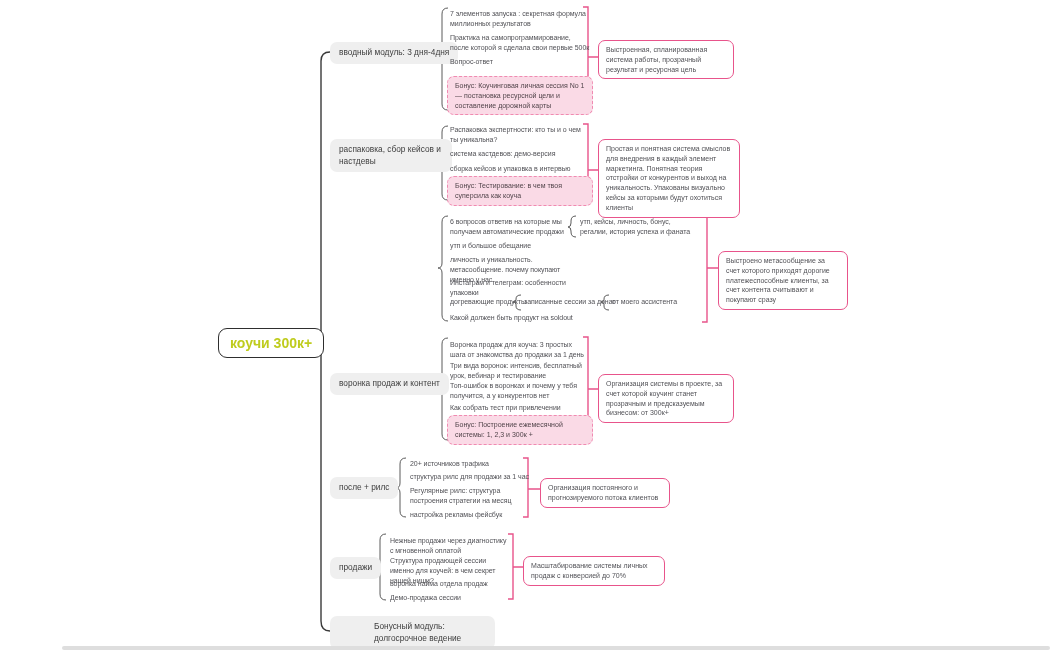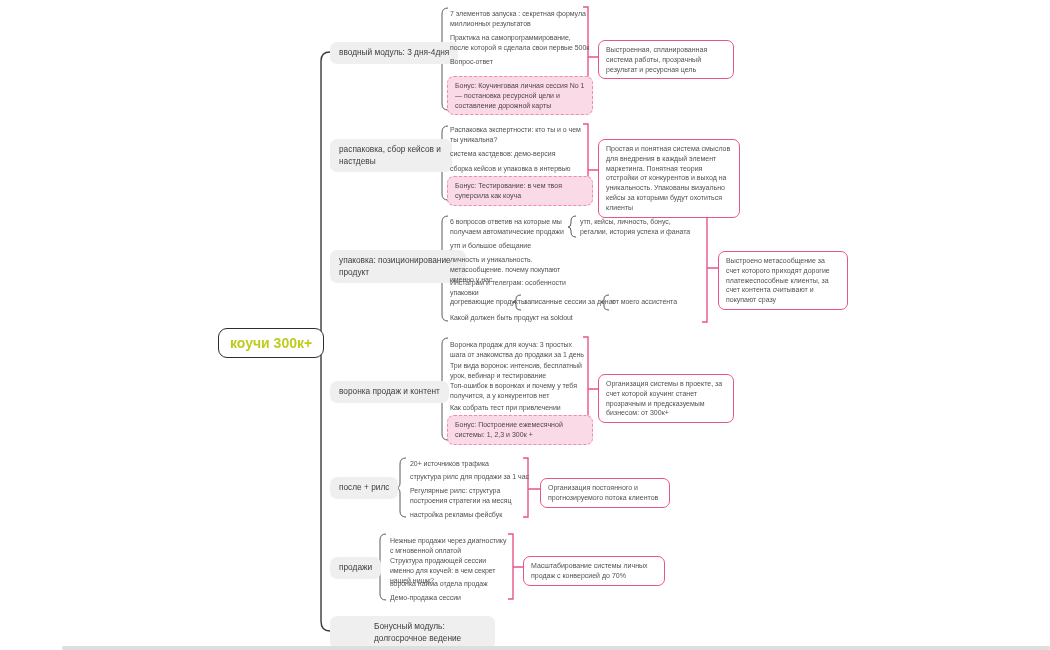--- a/index.html
+++ b/index.html
@@ -49,22 +49,21 @@
     <path class="pinkline" d="M 702 217 L 707 217 L 707 322 L 702 322 M 707 268 L 718 268"></path>
     <path class="pinkline" d="M 583 337 L 588 337 L 588 440 L 583 440 M 588 389 L 598 389"></path>
     <path class="pinkline" d="M 523 458 L 528 458 L 528 517 L 523 517 M 528 489 L 540 489"></path>
     <path class="pinkline" d="M 508 534 L 513 534 L 513 599 L 508 599 M 513 567 L 523 567"></path>
   </svg>
 
   <div class="root">коучи 300к+</div>
 
   <div class="mod nowrap" style="left:330px;top:42px;">вводный модуль: 3 дня-4дня</div>
   <div class="mod" style="left:330px;top:139px;width:104px;">распаковка, сбор кейсов и настдевы</div>
-  <div class="mod" style="left:330px;top:250px;width:118px;">упаковка: позиционирование продукт</div>
-  <div class="mod nowrap" style="left:330px;top:381px;">воронка продаж и контент</div>
+  <div class="mod nowrap" style="left:330px;top:373px;">воронка продаж и контент</div>
   <div class="mod nowrap" style="left:330px;top:477px;">после + рилс</div>
   <div class="mod nowrap" style="left:330px;top:557px;">продажи</div>
   <div class="mod" style="left:330px;top:616px;width:112px;padding-left:44px;">Бонусный модуль: долгосрочное ведение</div>
 
   <div class="item" style="left:450px;top:9px;width:140px;">7 элементов запуска : секретная формула миллионных результатов</div>
   <div class="item" style="left:450px;top:33px;width:140px;">Практика на самопрограммирование, после которой я сделала свои первые 500к</div>
   <div class="item" style="left:450px;top:57px;width:140px;">Вопрос-ответ</div>
   <div class="bonus" style="left:447px;top:76px;width:130px;">Бонус: Коучинговая личная сессия No 1 — постановка ресурсной цели и составление дорожной карты</div>
   <div class="callout" style="left:598px;top:40px;width:120px;">Выстроенная, спланированная система работы, прозрачный результат и ресурсная цель</div>
 

